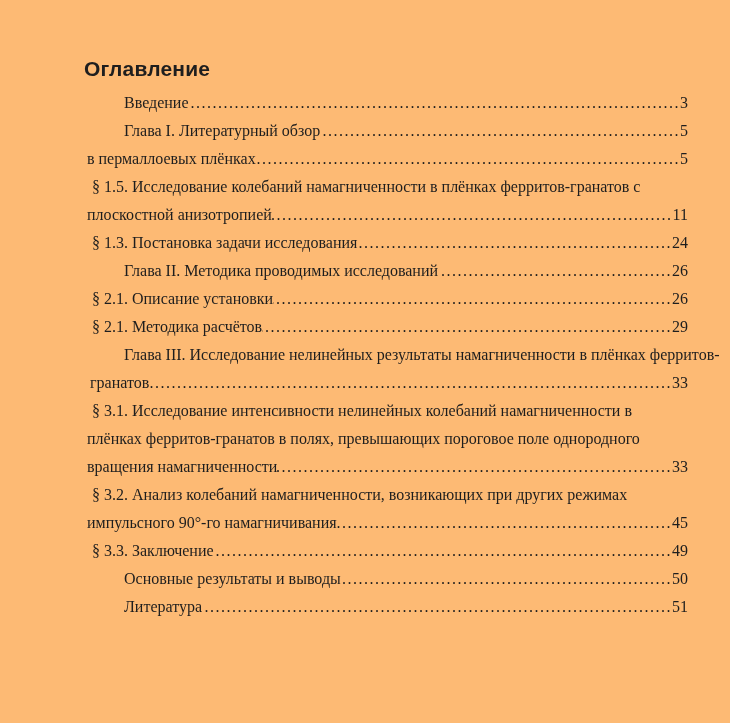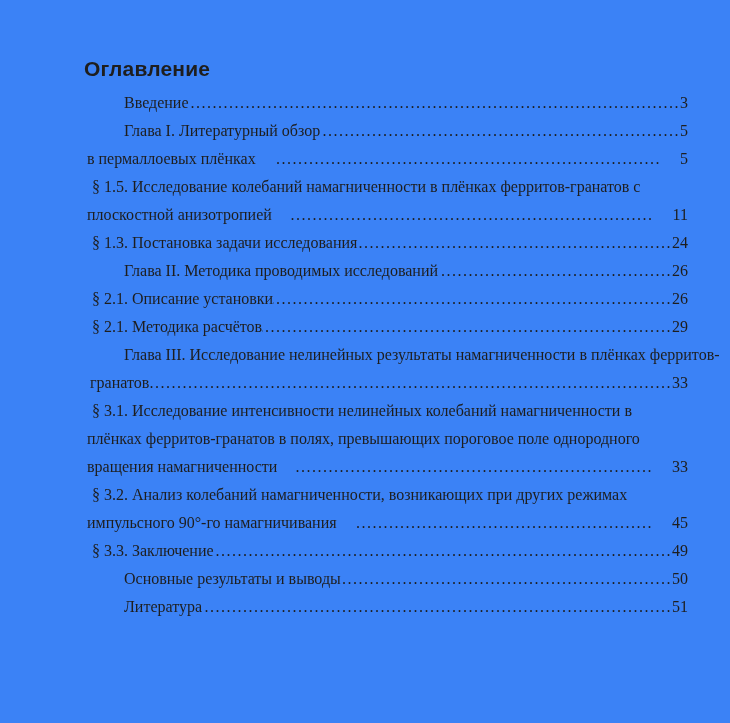--- a/index.html
+++ b/index.html
@@ -36,21 +36,21 @@
     line-height: 28px;
     font-size: 16px;
     white-space: pre;
   }
   .line.flex {
     display: flex;
     align-items: baseline;
   }
   
   .lvl1 .line.first   { padding-left: 12px; }
-  .lvl1 .line.wrapped { padding-left: 7px; gap: 19px; }
+  .lvl1 .line.wrapped { padding-left: 7px; }
   .lvl0 .line.first   { padding-left: 0; margin-left: 44px; }
   .lvl0 .line.wrapped { padding-left: 0; margin-left: 10px; }
   .entry-text {
     white-space: pre;
     flex: 0 0 auto;
   }
   .dot-leader {
     flex: 1 1 auto;
     min-width: 0;
     overflow: hidden;
@@ -61,21 +61,21 @@
   }
   .page-number {
     flex: 0 0 auto;
     white-space: pre;
     text-align: right;
   }
 </style>
 </head>
 <body>
 
-<div class="page" style="color: rgb(30, 30, 30); background: #3b82f6;">
+<div class="page" style="color: rgb(30, 30, 30); background: #fdba74;">
   <div class="content">
     <h1 class="toc-title">Оглавление</h1>
     <div class="entries">
         <div class="entry lvl0">
           <div class="line first flex"><span class="entry-text">Введение</span><span class="dot-leader">................................................................................................................................................................................................................................................</span><span class="page-number">3</span></div>
         </div>
         <div class="entry lvl0">
           <div class="line first flex"><span class="entry-text">Глава I. Литературный обзор</span><span class="dot-leader">................................................................................................................................................................................................................................................</span><span class="page-number">5</span></div>
         </div>
         <div class="entry lvl1">

